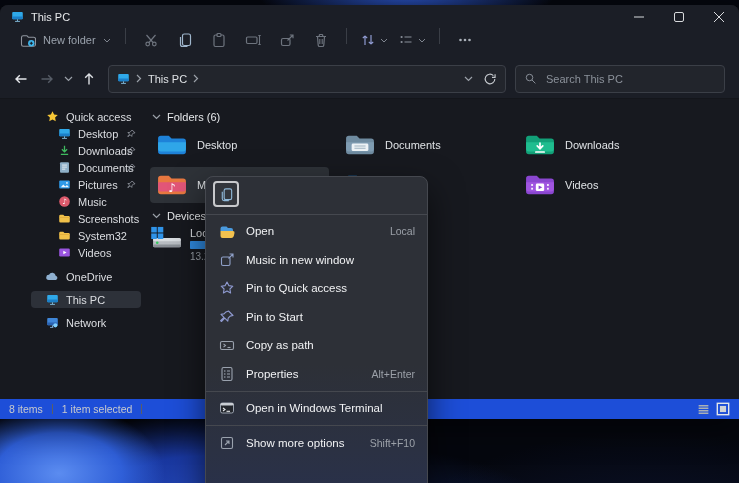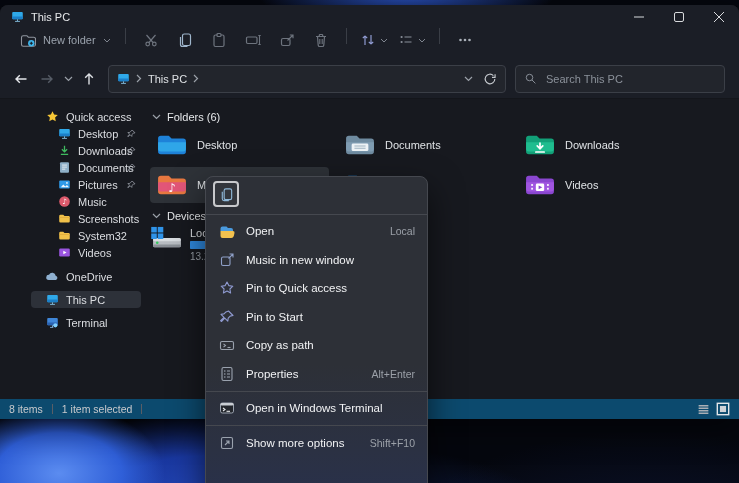--- a/index.html
+++ b/index.html
@@ -63,21 +63,21 @@
   .tile{position:absolute;width:180px;height:36px;display:flex;align-items:center;gap:10px;padding-left:7px;border-radius:4px;}
   .tile.selected{background:#2e3238;}
   .tile-label{font-size:11px;color:#dfe2e5;}
   .drive-tile{position:absolute;display:flex;align-items:flex-start;gap:6px;width:200px;}
   .drive-col{display:flex;flex-direction:column;gap:2px;padding-top:1px;}
   .drive-name{font-size:11px;color:#dfe2e5;}
   .drive-bar{width:62px;height:8px;background:#4a4e55;border-radius:1px;overflow:hidden;}
   .drive-fill{height:100%;background:#2f8ae0;}
   .drive-free{font-size:10px;color:#9aa0a8;}
   
-  .statusbar{position:absolute;left:0;right:0;bottom:0;height:20px;background:#0c4a6e;
+  .statusbar{position:absolute;left:0;right:0;bottom:0;height:20px;background:#1d4ed8;
     display:flex;align-items:center;gap:9px;padding:0 9px;}
   .sb-text{font-size:10.5px;color:#c8cacd;}
   .sb-div{width:1px;height:10px;background:#5a5e66;}
   .sb-right{margin-left:auto;display:flex;align-items:center;gap:6px;}
   
   .context-menu{position:absolute;left:205px;top:176px;width:223px;height:363px;z-index:50;
     background:linear-gradient(180deg,#2d3037 0%,#2d3037 52%,#2b3143 76%,#273052 100%);
     border:1px solid #45484f;border-radius:8px;box-shadow:0 14px 34px rgba(0,0,0,.6);
     padding-top:0;box-sizing:border-box;}
   .cm-iconbar{height:34px;display:flex;align-items:center;padding:0 7px;}
@@ -413,21 +413,21 @@
       <div class="side-gap" style="height:6px;"></div>
       <div class="side-item">
         <span class="sicon">
             <svg width="13" height="13" viewBox="0 0 16 16">
               <rect x="1.5" y="2.5" width="13" height="9" rx="1.2" fill="#3f86d8"></rect>
               <rect x="1.5" y="8" width="13" height="3.5" rx="1" fill="#2a61b0"></rect>
               <circle cx="11.5" cy="11.5" r="2.6" fill="#7fd0ff"></circle>
               <path d="M8 11.5v2M5 14h4" stroke="#7fb0d8" stroke-width="1.2" fill="none"></path>
             </svg>
           </span>
-        <span class="slabel">Terminal</span>
+        <span class="slabel">Network</span>
       </div>
     </aside>
 
     <div class="main">
 
       <div class="section-header" style="left:7px;top:11px;align-items:center;">
         <span>
             <svg width="9" height="6" viewBox="0 0 9 6">
               <path d="M1 1l3.5 3.5L8 1" stroke="#9aa0a8" stroke-width="1.2" fill="none"></path>
             </svg>

